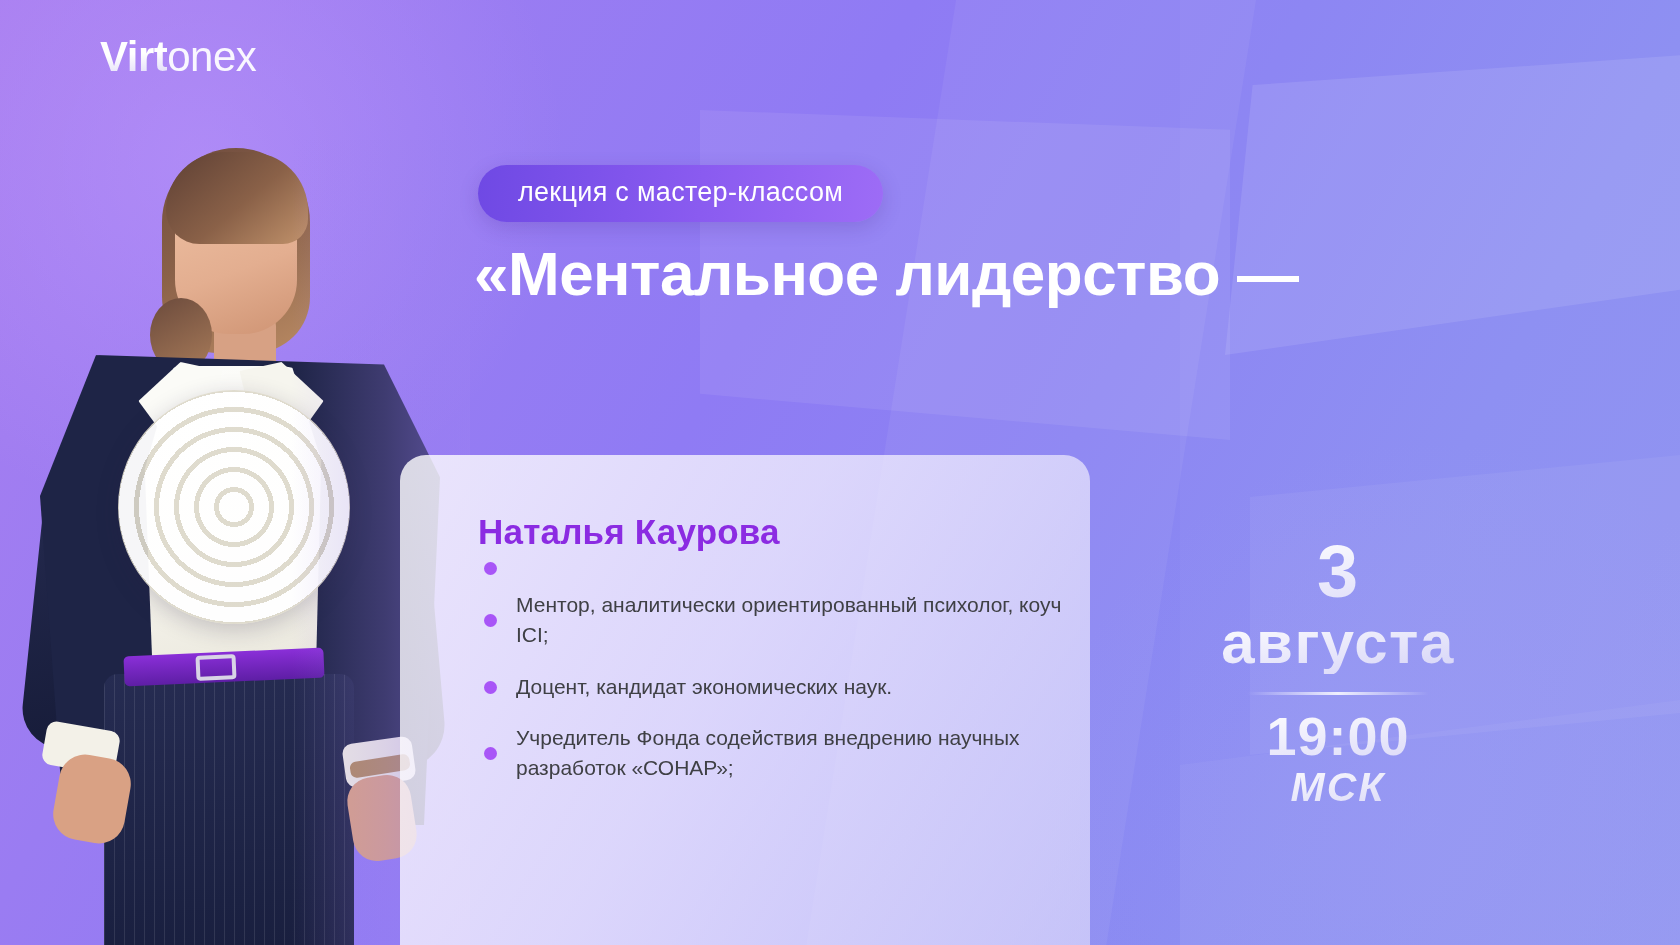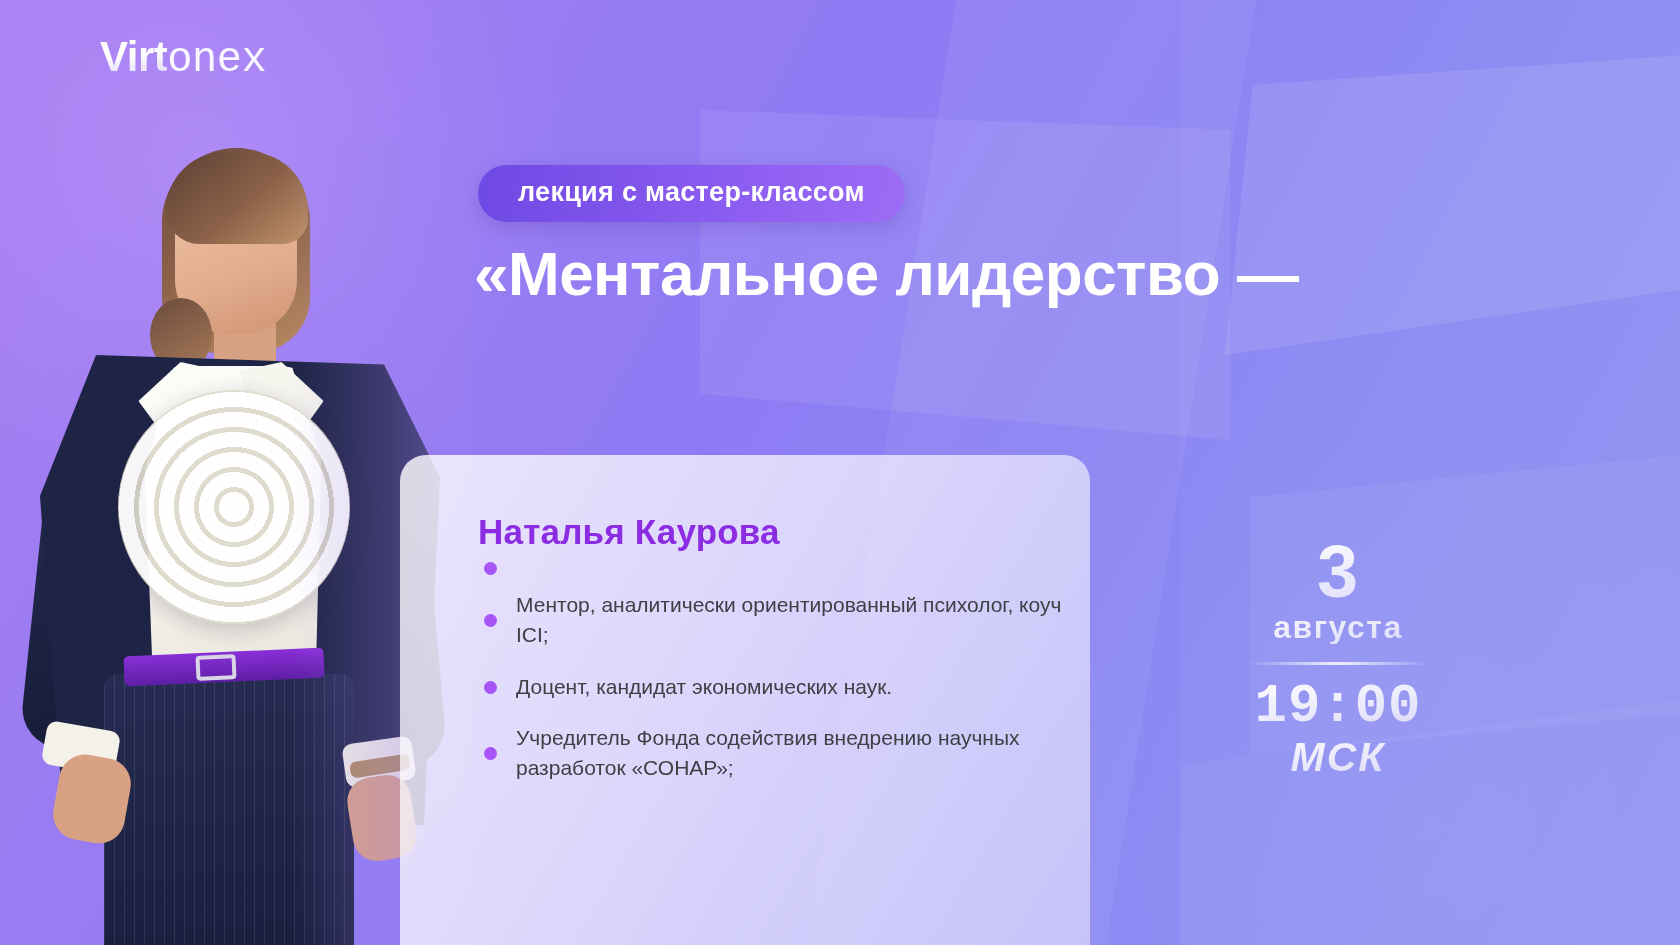--- a/index.html
+++ b/index.html
@@ -100,21 +100,20 @@
     color: #ffffff;
     background: linear-gradient(175deg, #ffffff 45%, #d9d2f6 100%);
     -webkit-background-clip: text;
     background-clip: text;
     margin-left: 22px;
     -webkit-text-fill-color: transparent;
   }
   .logo-light {
     font-weight: 300;
     color: rgba(255,255,255,0.93);
-    font-family: Liberation Mono, monospace;
   }
 
   
   .photo {
     position: absolute;
     left: 0; top: 140px;
     width: 470px; height: 805px;
   }
   .ph-hair-back {
     position: absolute; left: 162px; top: 8px;
@@ -269,21 +268,21 @@
 
   
   .badge {
     position: absolute;
     left: 478px; top: 165px;
     padding: 14px 40px 16px;
     border-radius: 34px;
     background: linear-gradient(95deg, #6f49e4 0%, #8a5bf0 55%, #9d6cf6 100%);
     color: #ffffff;
     font-size: 27px;
-    font-weight: 700;
+    font-weight: 400;
     letter-spacing: 0.3px;
     line-height: 1;
     white-space: nowrap;
     box-shadow: 0 6px 20px rgba(60,30,130,0.18);
   }
 
   
   .headline {
     position: absolute;
     left: 474px; top: 236px;
@@ -359,21 +358,21 @@
     line-height: 0.98;
     letter-spacing: 1px;
     background: linear-gradient(170deg, #ffffff 10%, #d9d7f8 95%);
     -webkit-background-clip: text;
     background-clip: text;
     -webkit-text-fill-color: transparent;
     color: #ffffff;
   }
   .dt-month {
     margin-top: 2px;
-    font-size: 32px;
+    font-size: 60px;
     font-weight: 700;
     line-height: 1.05;
     letter-spacing: 1.5px;
     background: linear-gradient(170deg, #ffffff 10%, #d5d3f7 95%);
     -webkit-background-clip: text;
     background-clip: text;
     -webkit-text-fill-color: transparent;
     color: #ffffff;
   }
   .dt-divider {
@@ -389,21 +388,20 @@
   .dt-time {
     font-size: 54px;
     font-weight: 700;
     line-height: 1.02;
     letter-spacing: 1px;
     background: linear-gradient(170deg, #ffffff 10%, #d7d5f7 95%);
     -webkit-background-clip: text;
     background-clip: text;
     -webkit-text-fill-color: transparent;
     color: #ffffff;
-    font-family: Liberation Mono, monospace;
   }
   .dt-tz {
     margin-top: 2px;
     font-size: 41px;
     font-weight: 700;
     letter-spacing: 2px;
     line-height: 1.05;
     background: linear-gradient(170deg, #ffffff 10%, #d5d3f6 95%);
     -webkit-background-clip: text;
     background-clip: text;

